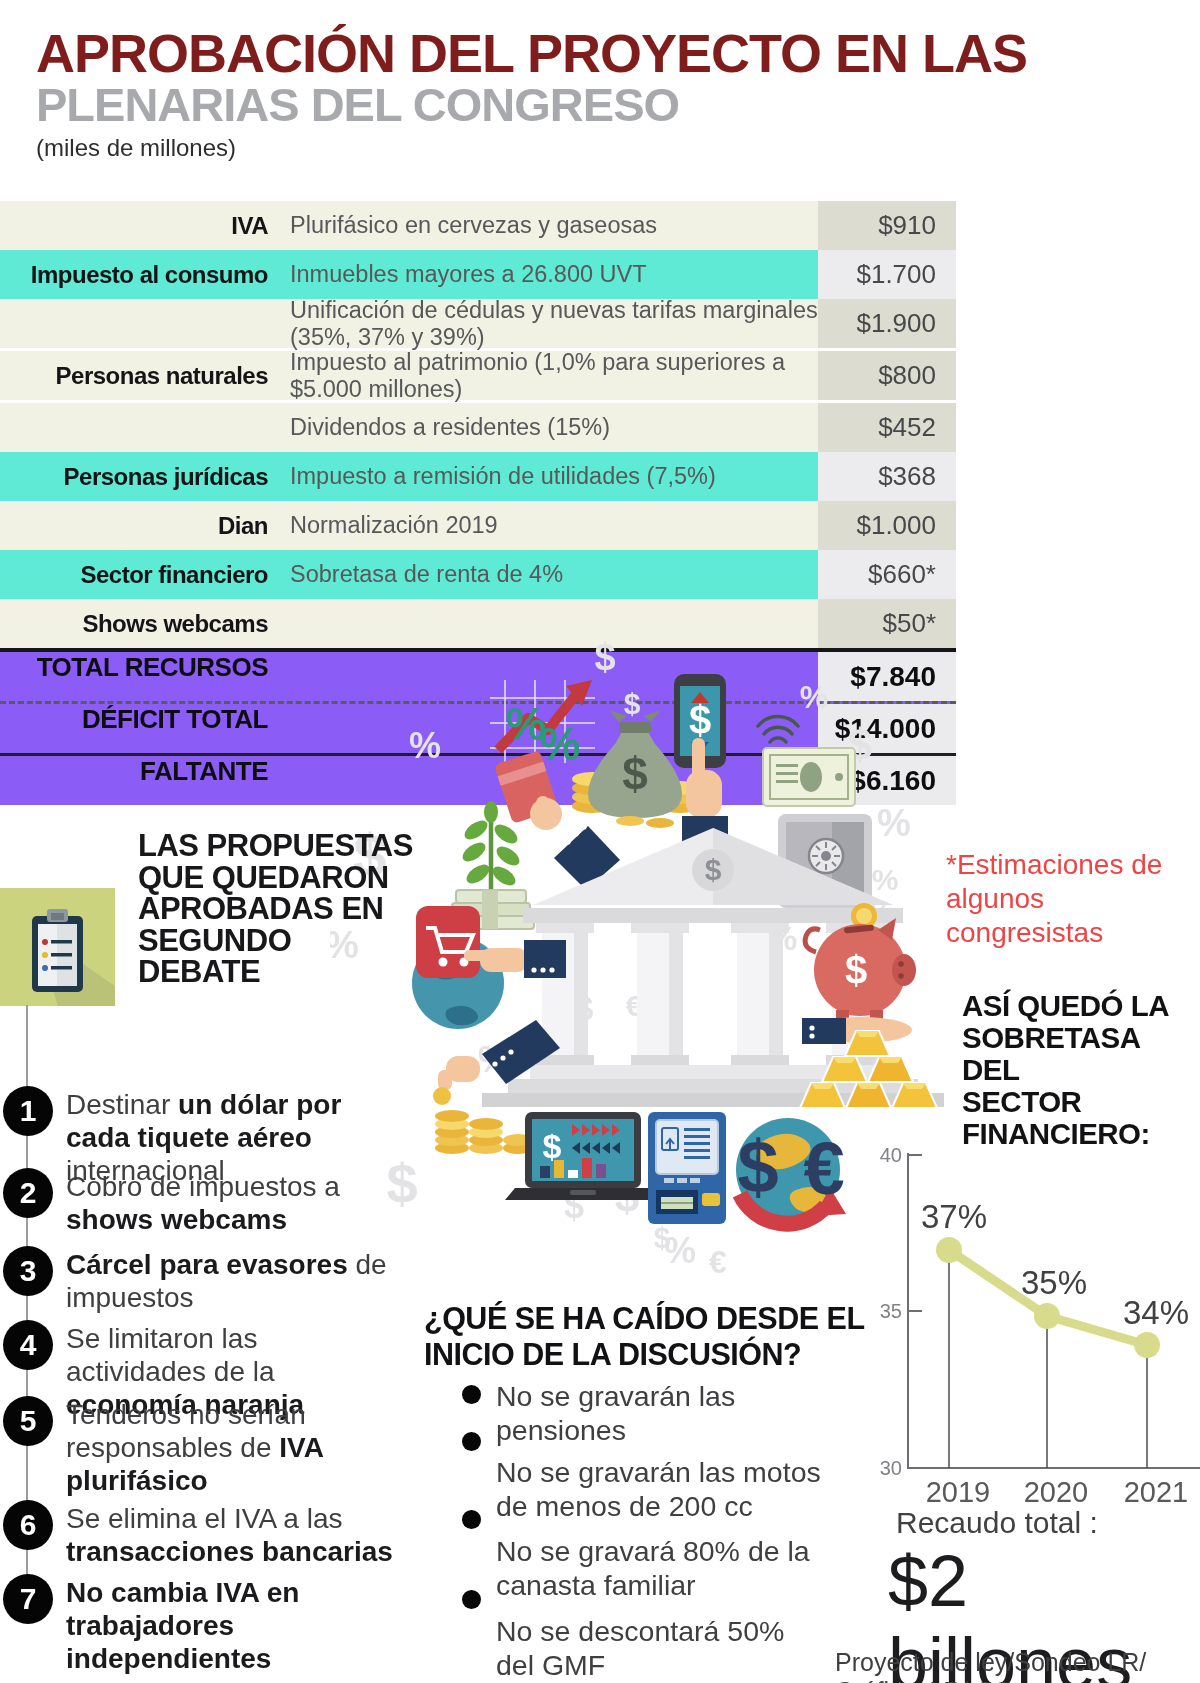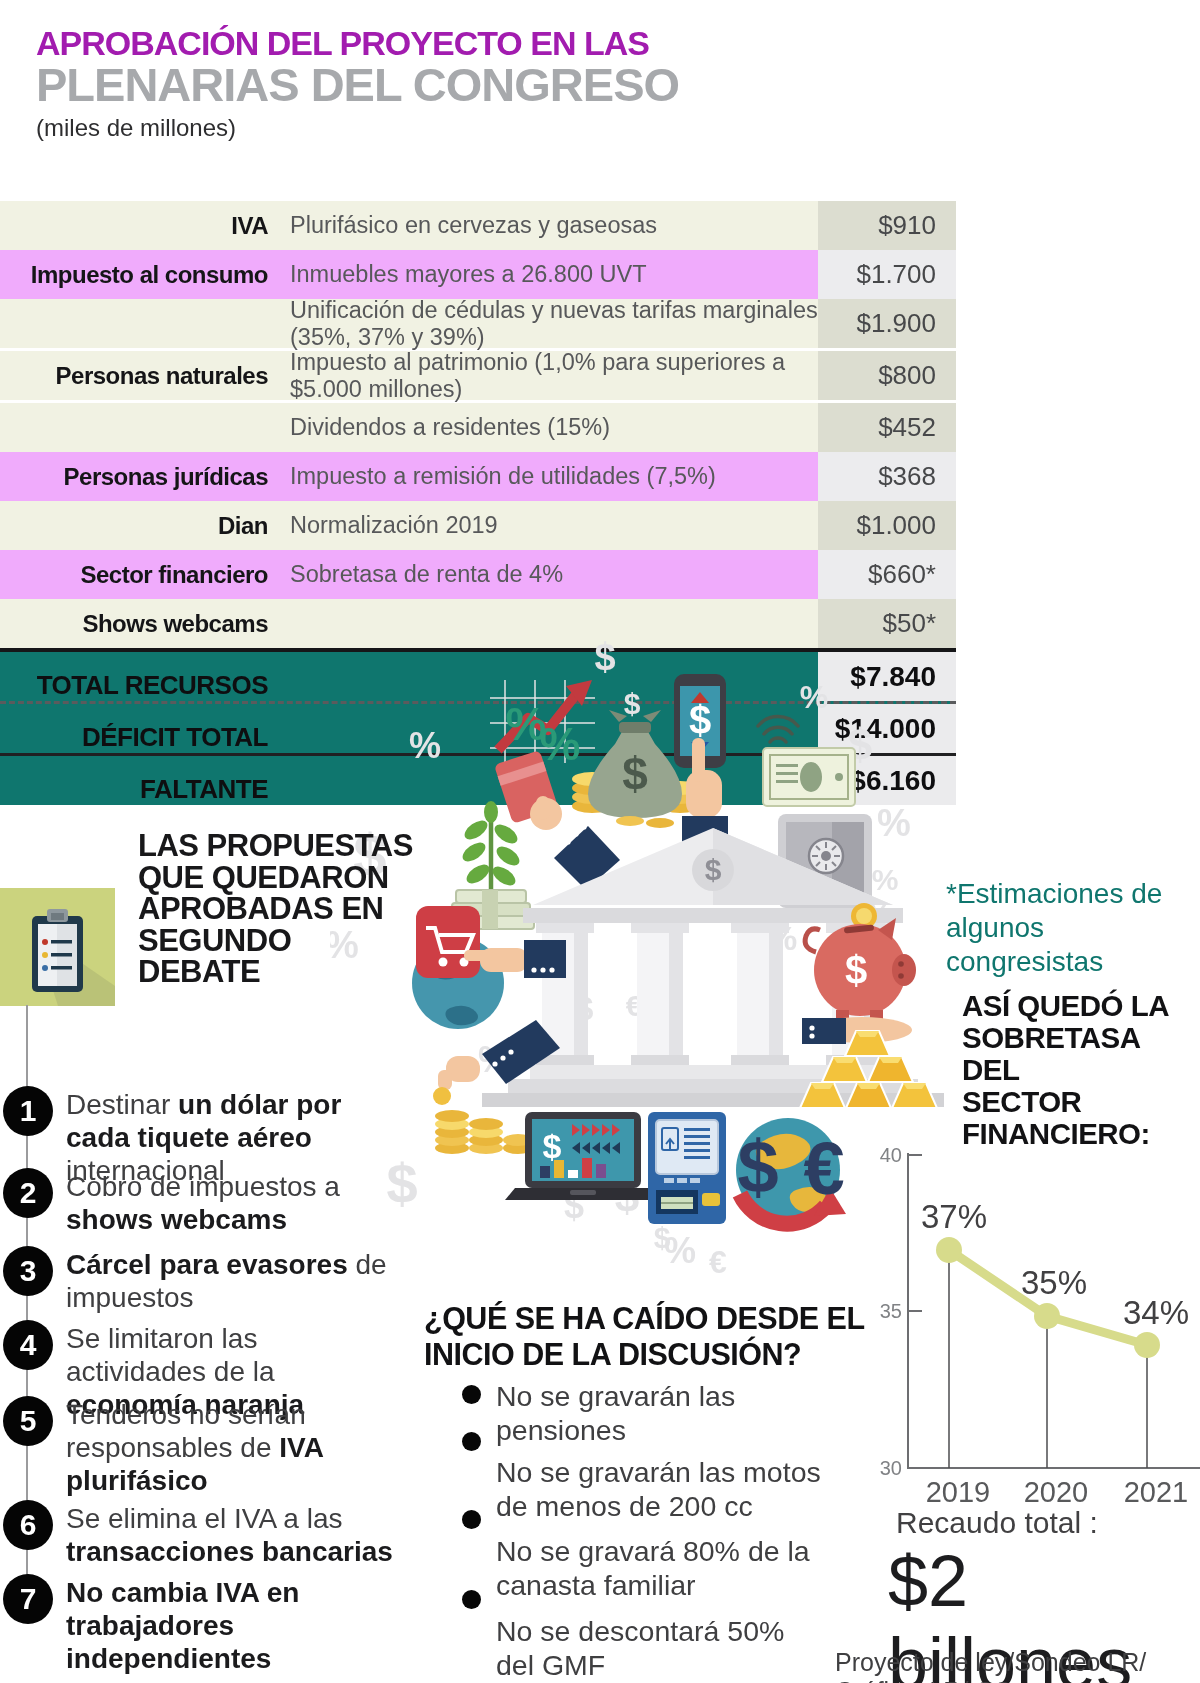--- a/index.html
+++ b/index.html
@@ -1,57 +1,57 @@
 <!DOCTYPE html>
 <html><head>
 <meta charset="utf-8">
 <style>
   html,body{margin:0;padding:0;background:#fff;}
   .page{position:relative;width:1200px;height:1683px;background:#ffffff;overflow:hidden;
         font-family:"Liberation Sans",sans-serif;color:#1d1d1f;}
   
   .hdr{position:absolute;left:36px;top:26px;}
-  .hdr .t1{font-size:34px;font-weight:700;letter-spacing:-1px;color:#a21caf;line-height:1.02;}
+  .hdr .t1{font-size:54px;font-weight:700;letter-spacing:-1px;color:#7f1d1d;line-height:1.02;}
   .hdr .t2{font-size:47px;font-weight:700;letter-spacing:-1px;color:#a7a9ac;line-height:1.02;}
   .hdr .sub{font-size:26px;font-weight:700;color:#121214;margin-top:14px;letter-spacing:-0.5px;}
   .hdr .note{font-size:24px;color:#2e2e30;margin-top:5px;}
   
   .taxtbl{position:absolute;left:0;top:201px;width:956px;}
   .trow{display:flex;align-items:center;height:49px;}
   .trow .tlabel{width:268px;text-align:right;font-weight:700;font-size:24px;letter-spacing:-0.5px;color:#151517;flex:none;}
   .trow .tdesc{flex:1;padding-left:22px;font-size:23.5px;color:#57585a;}
   .trow .tval{width:138px;flex:none;text-align:left;padding-right:20px;box-sizing:border-box;font-size:26px;color:#47484a;align-self:stretch;display:flex;align-items:center;justify-content:flex-end;}
   .tone-green{background:#f1f2e3;}
   .tone-green .tval{background:#dcddd0;}
-  .tone-white{background:#f0abfc;}
+  .tone-white{background:#5eead4;}
   .tone-white .tval{background:#ececee;}
   .gap{margin-top:3px;}
   .totals{border-top:4px solid #161618;}
-  .totrow{display:flex;align-items:flex-end;height:49px;background:#0f766e;}
+  .totrow{display:flex;align-items:flex-start;height:49px;background:#8b5cf6;}
   .totrow .tlabel{width:268px;text-align:right;font-weight:700;font-size:26px;letter-spacing:-0.5px;color:#0e0e10;flex:none;}
   .totrow .tmid{flex:1;}
   .totrow .tval{width:138px;flex:none;text-align:right;padding-right:20px;box-sizing:border-box;
                 font-size:28px;font-weight:700;color:#0e0e10;background:#ebebed;align-self:stretch;display:flex;align-items:center;justify-content:flex-end;}
   .sep-dash{border-top:3px dashed #5a5b5d;}
   .sep-solid{border-top:3px solid #202022;}
   
   .propsq{position:absolute;left:0;top:888px;width:115px;height:118px;background:#cbd37e;}
   .prop-title{position:absolute;left:138px;top:830px;font-size:31px;font-weight:700;line-height:31.5px;color:#18181a;letter-spacing:-0.5px;}
   .vline{position:absolute;left:26px;top:1005px;width:2px;height:598px;background:#9b9b9d;}
   .prop-item{position:absolute;left:3px;display:flex;gap:13px;}
   .pnum{width:50px;height:50px;border-radius:50%;background:#050505;color:#fff;font-size:30px;font-weight:700;
         display:flex;align-items:center;justify-content:center;flex:none;}
   .ptext{width:335px;font-size:28px;line-height:33px;color:#3f3f41;padding-top:2px;}
   .ptext span.b{font-weight:700;color:#1b1b1d;}
   
   .fallen-title{position:absolute;left:424px;top:1300px;font-size:30.5px;font-weight:700;line-height:36px;color:#121214;letter-spacing:-0.5px;}
   .fbullet{position:absolute;width:19px;height:19px;border-radius:50%;background:#070707;}
   .ftext{position:absolute;width:330px;font-size:28.5px;line-height:34px;color:#3f3f41;}
   
-  .estim{position:absolute;left:946px;top:848px;font-size:28px;line-height:34px;color:#0f766e;margin-top:29px;}
+  .estim{position:absolute;left:946px;top:848px;font-size:28px;line-height:34px;color:#ef4444;}
   .surtax-title{position:absolute;left:962px;top:990px;font-size:29.5px;font-weight:700;line-height:32px;color:#121214;letter-spacing:-0.5px;}
   .recaudo{position:absolute;left:896px;top:1506px;font-size:30px;color:#414042;}
   .recaudo-val{position:absolute;left:888px;top:1540px;font-size:72px;font-weight:300;color:#1d1d1f;}
   .credit{position:absolute;left:835px;top:1648px;font-size:25px;color:#3f3f41;}
   .abs{position:absolute;}
   svg{display:block;}
 </style>
 </head>
 <body>
 

